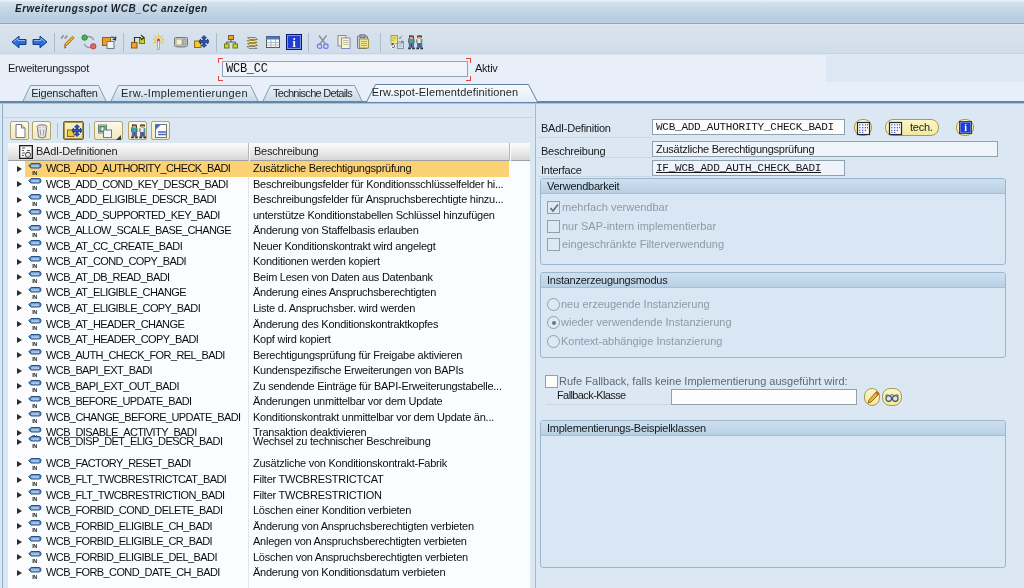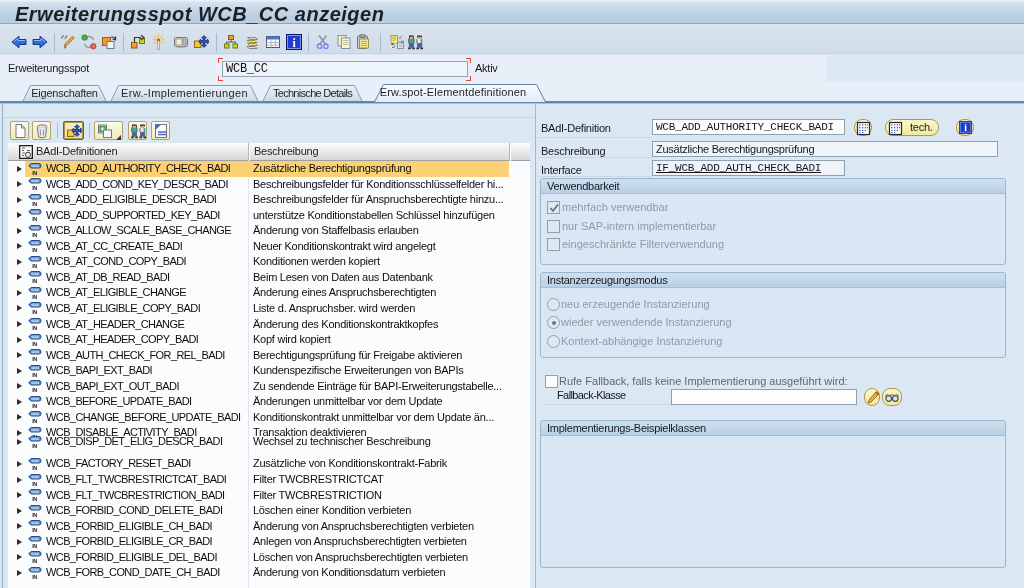--- a/index.html
+++ b/index.html
@@ -4,21 +4,21 @@
 * { margin:0; padding:0; box-sizing:border-box; }
 html,body { width:1024px; height:588px; overflow:hidden;
   font-family:"Liberation Sans", sans-serif; background:#dce9f5; letter-spacing:-0.25px; }
 .abs { position:absolute; }
 .lbl { position:absolute; font-size:11px; color:#17191c; white-space:nowrap; }
 
 
 #title { position:absolute; left:0; top:0; width:1024px; height:24px;
   background:linear-gradient(#eff5fa 0%, #d3e1ee 12%, #c4d6e7 45%, #b8cde0 85%, #bed1e2 100%);
   border-bottom:1px solid #8ba7c0; }
-#title span { position:absolute; left:15px; top:3px; font-size:20px; font-weight:bold;
+#title span { position:absolute; left:15px; top:3px; font-size:10px; font-weight:bold;
   font-style:italic; color:#1c2126; letter-spacing:0.5px; }
 
 
 #toolbar { position:absolute; left:0; top:25px; width:1024px; height:29px;
   background:linear-gradient(#d9e3ed, #d0dde9);
   border-bottom:1px solid #c6d4e0; }
 .tsep { position:absolute; top:8px; width:1px; height:19px; background:#a9bccc; }
 
 
 #fieldrow { position:absolute; left:0; top:55px; width:826px; height:27px;
@@ -262,21 +262,21 @@
     <path d="M0.5 17 L8.5 0.5 L140.5 0.5 L148.5 17" fill="url(#tg1)" stroke="#7f9cb6" stroke-width="1"></path>
   </svg>
     <span style="letter-spacing:0.35px">Erw.-Implementierungen</span>
   </div>
 <div class="tab" style="left:262px;width:101px">
   <svg class="tabbrd" width="101" height="17" viewBox="0 0 101 17" preserveAspectRatio="none">
     <path d="M0.5 17 L8.5 0.5 L92.5 0.5 L100.5 17" fill="url(#tg1)" stroke="#7f9cb6" stroke-width="1"></path>
   </svg>
     <span style="letter-spacing:-0.7px">Technische Details</span>
   </div>
-<div class="tab tabactive" style="left:374px;width:172px;top:84px;height:18px;z-index:5">
+<div class="tab tabactive" style="left:366px;width:172px;top:84px;height:18px;z-index:5">
   <svg class="tabbrd" width="172" height="18" viewBox="0 0 172 18" preserveAspectRatio="none">
     <path d="M0.5 18 L9.5 0.5 L162.5 0.5 L171.5 18" fill="url(#tg2)" stroke="#5d82a4" stroke-width="1"></path>
     <defs>
         <linearGradient id="tg2" x2="0" y2="1">
           <stop offset="0" stop-color="#f8fbfd"></stop>
           <stop offset="1" stop-color="#e2edf7"></stop>
         </linearGradient>
       </defs>
   </svg>
     <span style="letter-spacing:0.15px;margin-right:14px">Erw.spot-Elementdefinitionen</span>

